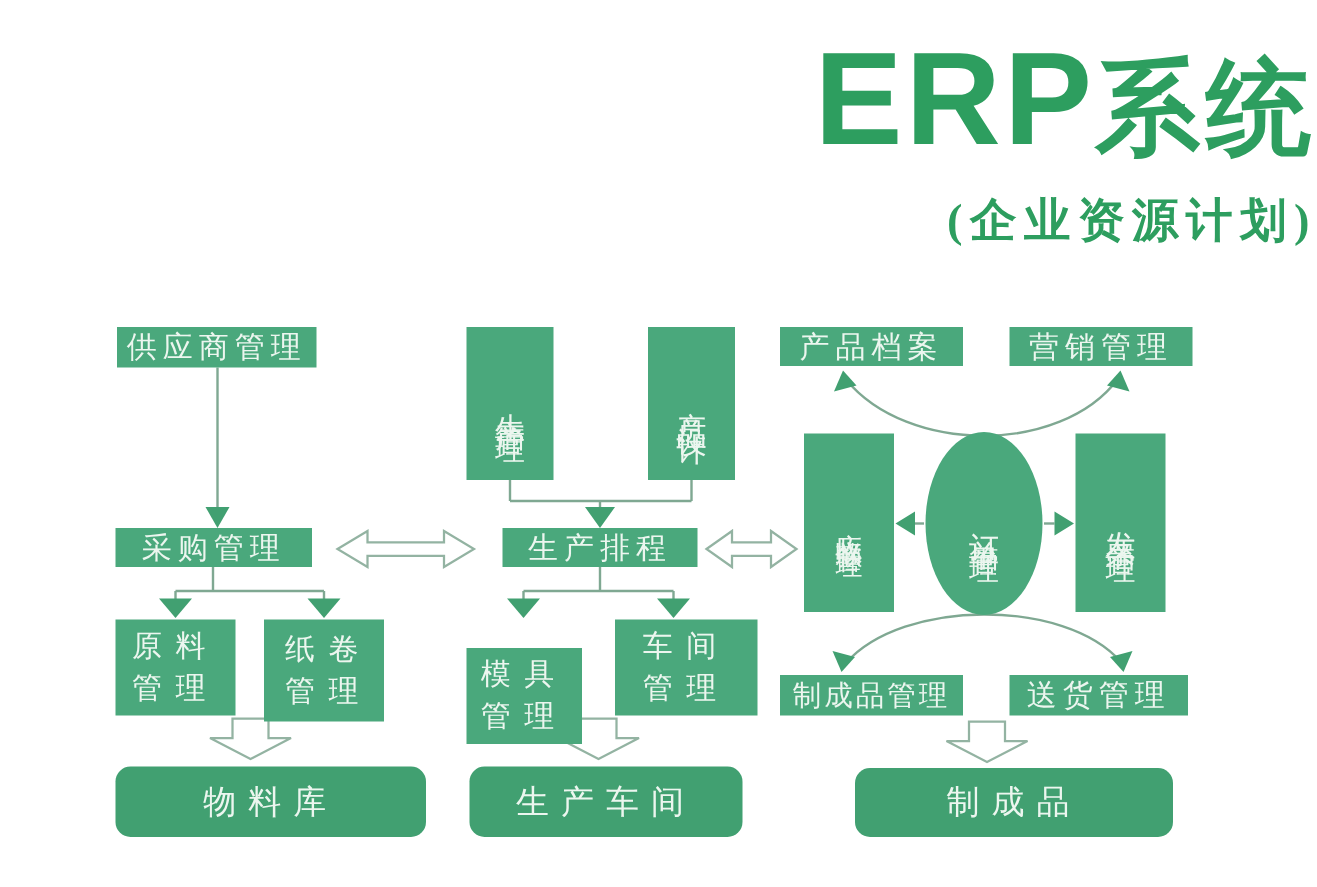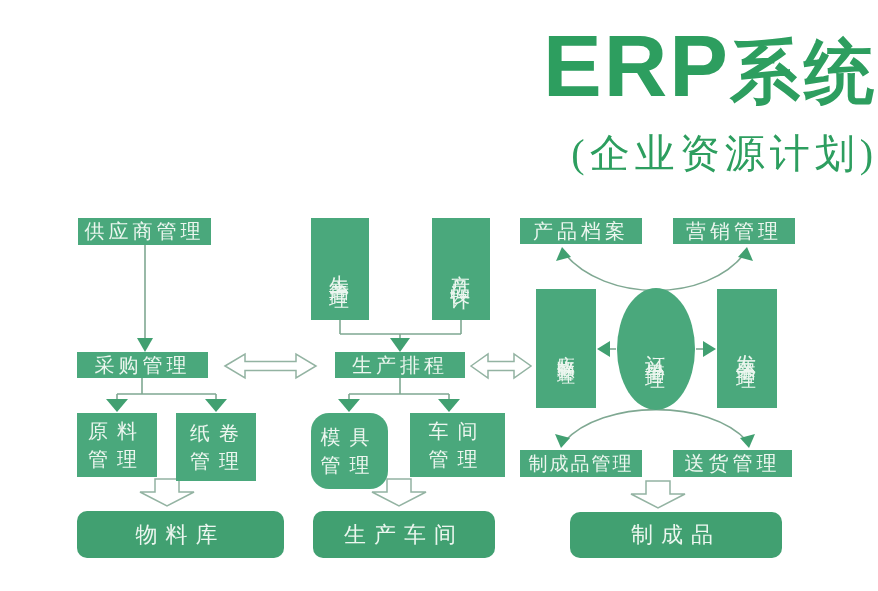--- a/index.html
+++ b/index.html
@@ -23,21 +23,21 @@
   .title-line{line-height:1;}
   .title-erp{
     font-family:"Liberation Sans","DejaVu Sans",sans-serif;
     font-weight:900;font-size:88px;letter-spacing:2px;vertical-align:baseline;
   }
   .title-cn{
     font-family:"Liberation Serif","DejaVu Serif",serif;
     font-weight:700;font-size:70px;letter-spacing:4px;vertical-align:baseline;
   }
   .subtitle{
-    margin-top:16px;font-size:40px;font-weight:400;letter-spacing:5px;
+    margin-top:16px;font-size:31px;font-weight:700;letter-spacing:5px;
     color:var(--title-green);
   }
   .box{
     position:absolute;background:var(--green);color:var(--box-text);
     display:flex;align-items:center;justify-content:center;z-index:2;
     box-sizing:border-box;text-align:center;
   }
   .h{font-size:20px;letter-spacing:4px;white-space:nowrap;}
   .h5{font-size:19px;letter-spacing:2px;white-space:nowrap;}
   .v{
@@ -113,21 +113,21 @@
   <div class="box v5" style="left:536px;top:289px;width:60px;height:119px;">应收款管理</div>
   <div class="box v ellipse" style="left:617px;top:288px;width:78px;height:122px;">订单管理</div>
   <div class="box v" style="left:717px;top:289px;width:60px;height:119px;">发票管理</div>
 
   <div class="box two" style="left:77px;top:413px;width:80px;height:64px;">
       <span class="inner">原料管理</span>
     </div>
   <div class="box two" style="left:176px;top:413px;width:80px;height:68px;text-align:right;">
       <span class="inner">纸卷管理</span>
     </div>
-  <div class="box two" style="left:311px;top:413px;width:77px;height:76px;border-radius:18px;">
+  <div class="box two" style="left:311px;top:432px;width:77px;height:64px;">
       <span class="inner">模具管理</span>
     </div>
   <div class="box two" style="left:410px;top:413px;width:95px;height:64px;">
       <span class="inner">车间管理</span>
     </div>
   <div class="box h5" style="left:520px;top:450px;width:122px;height:27px;">制成品管理</div>
   <div class="box h" style="left:673px;top:450px;width:119px;height:27px;">送货管理</div>
 
   <div class="box rounded" style="left:77px;top:511px;width:207px;height:47px;">物料库</div>
   <div class="box rounded" style="left:313px;top:511px;width:182px;height:47px;">生产车间</div>

